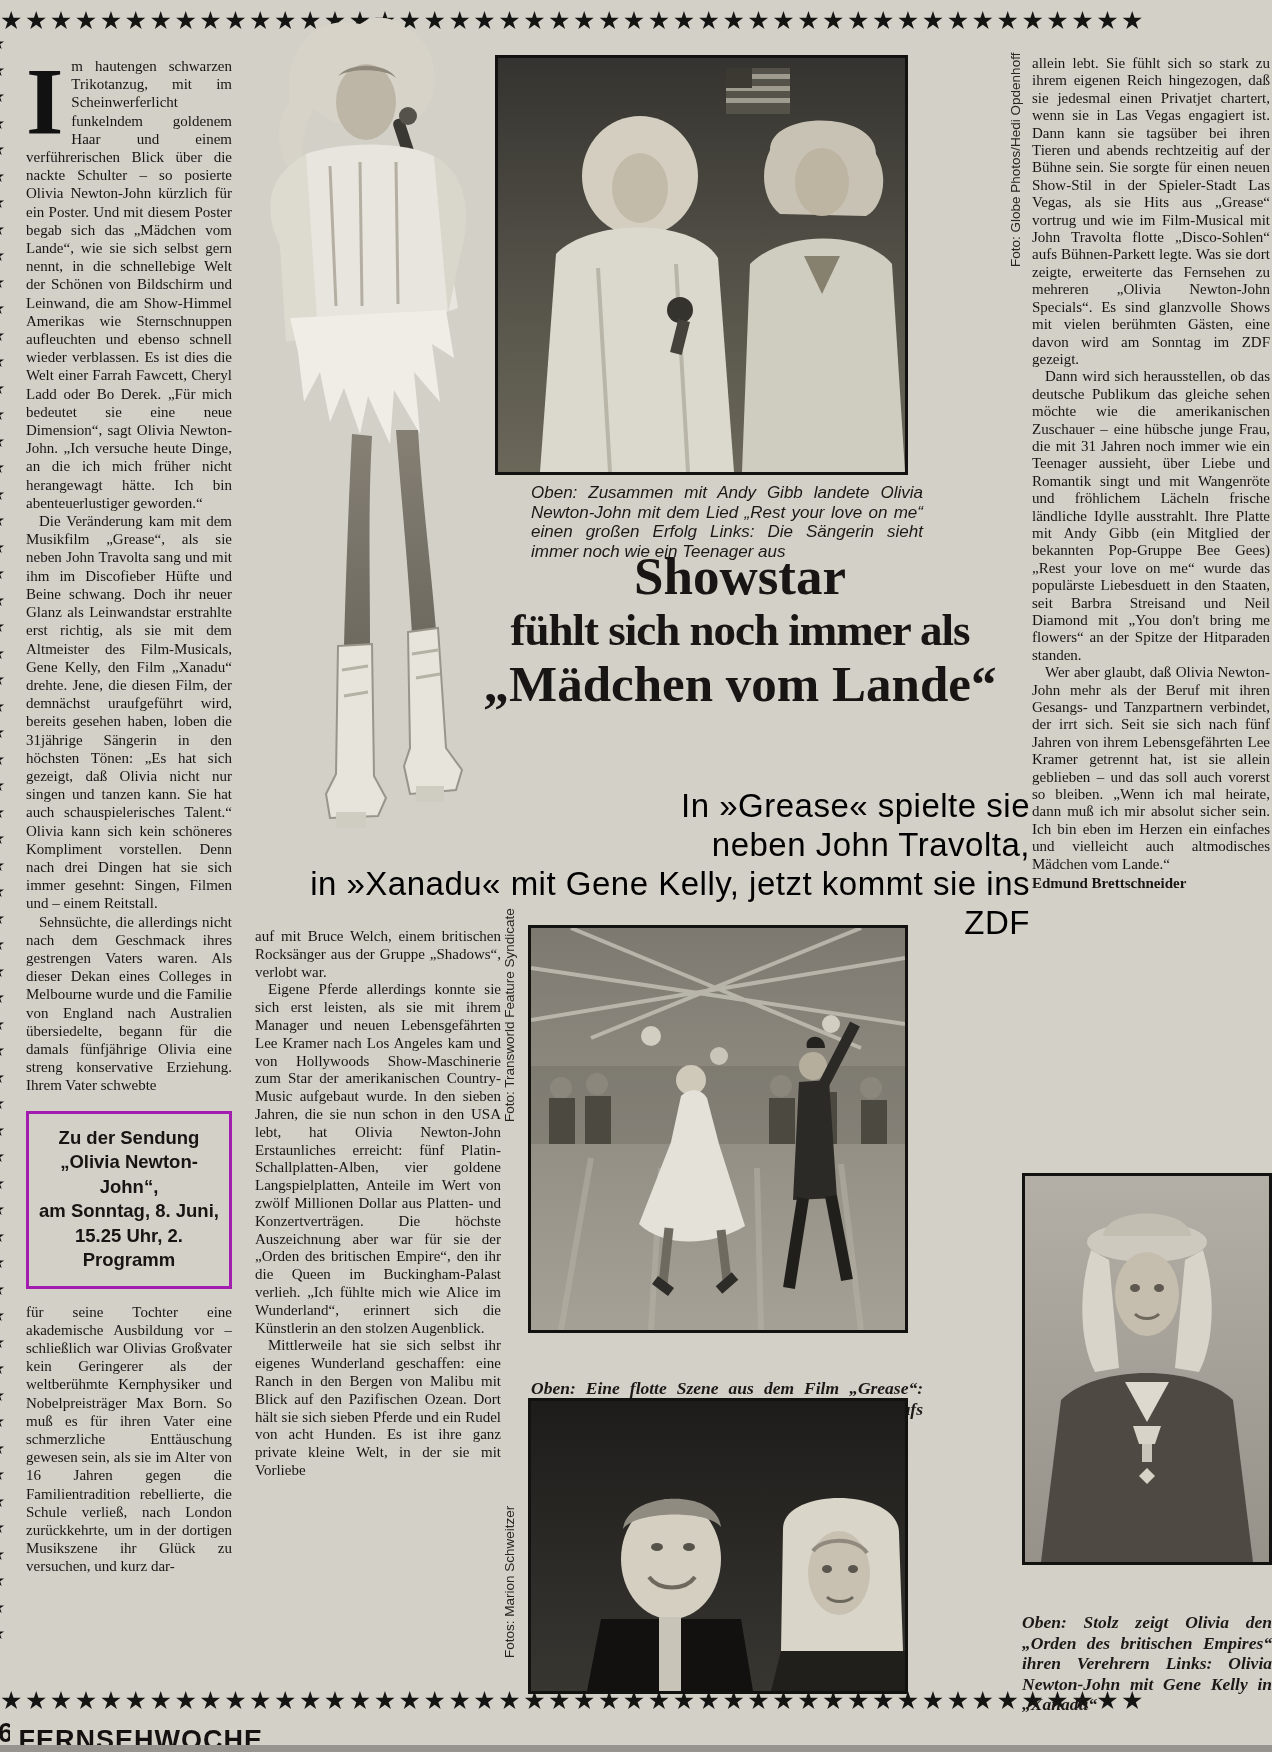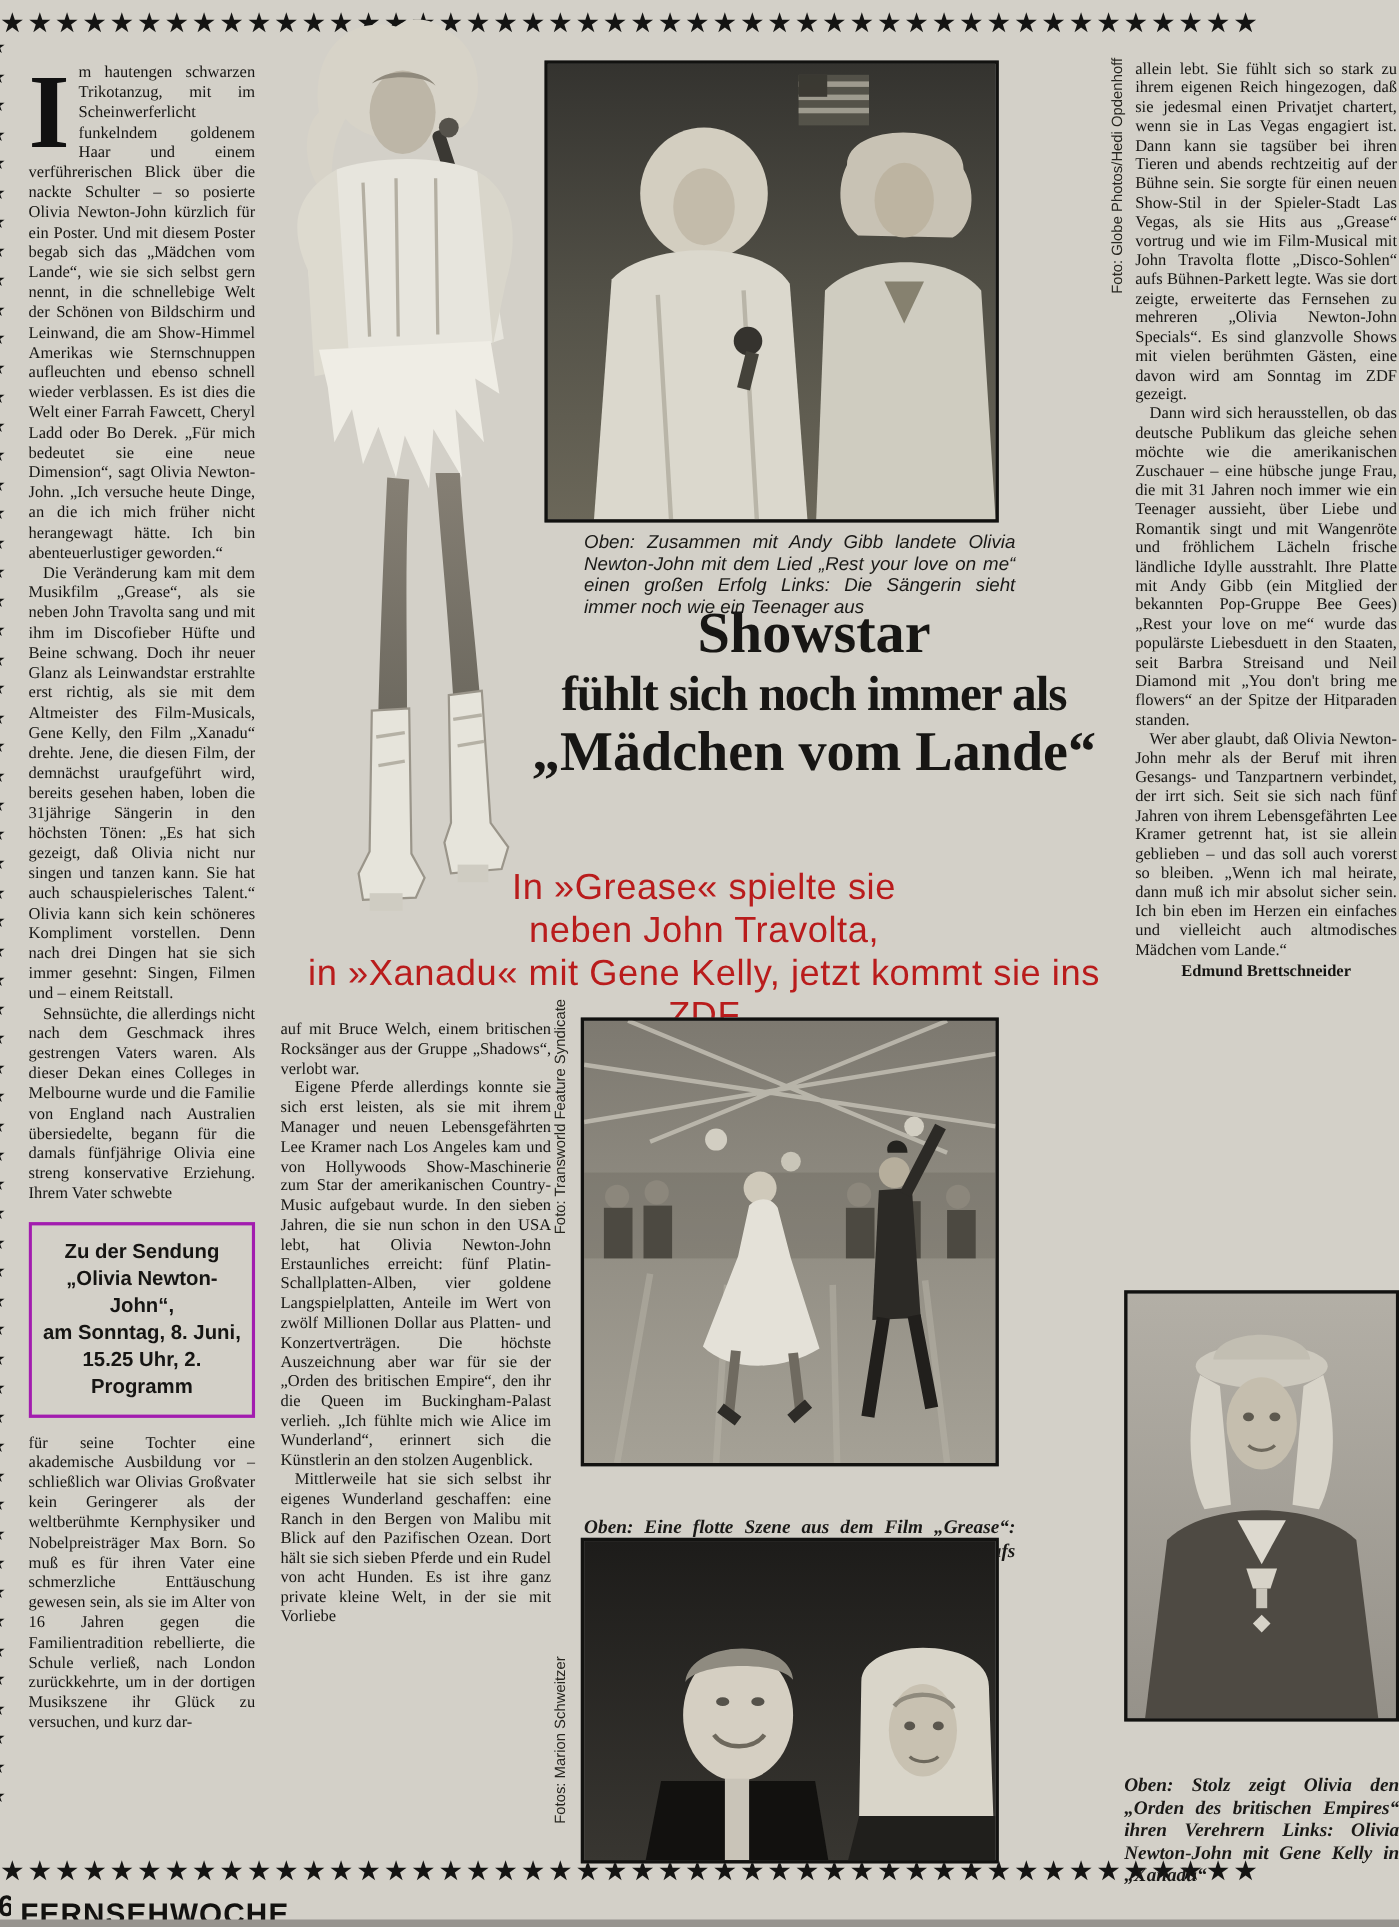--- a/index.html
+++ b/index.html
@@ -18,34 +18,34 @@
     font-family:"DejaVu Sans",sans-serif;font-size:17px;line-height:26.5px;color:#141413;word-break:break-all;}
   
   .col{position:absolute;text-align:justify;}
   .col p{margin:0;}
   .col p.ind{text-indent:13px;}
   .col1{left:26px;top:57px;width:206px;height:1608px;font-size:15px;line-height:18.2px;overflow:hidden;}
   .col2{left:255px;top:928px;width:246px;height:738px;font-size:15px;line-height:17.8px;overflow:hidden;}
   .col3{left:1032px;top:55px;width:238px;height:1112px;font-size:15px;line-height:17.4px;overflow:hidden;}
   .dropcap{float:left;font-family:"Liberation Serif",serif;font-weight:700;
     font-size:96px;line-height:82px;margin:4px 8px 0 0;color:#111;}
-  .author{font-weight:700;text-align:center;margin-top:2px;}
+  .author{font-weight:700;text-align:left;margin-top:2px;}
   
   .program-box{border:3px solid #a21caf;margin:16px 0 14px 0;padding:12px 4px 13px 4px;text-align:center;
     font-family:"Liberation Sans",sans-serif;font-weight:700;font-size:18.5px;line-height:24.5px;text-indent:0;}
   .program-box span{display:block;}
   
   .headline{position:absolute;left:440px;top:548px;width:600px;text-align:center;
     font-family:"Liberation Serif",serif;font-weight:700;color:#171614;}
   .headline .h1{font-size:53px;line-height:56px;}
   .headline .h2{font-size:53px;line-height:55px;}
   .headline .h3{font-size:45px;line-height:53px;letter-spacing:-1px;}
   .headline .h4{font-size:51px;line-height:55px;}
-  .subhead{position:absolute;left:250px;top:786px;width:780px;text-align:center;
-    font-family:"Liberation Sans",sans-serif;font-weight:400;color:#b91c1c;}
+  .subhead{position:absolute;left:250px;top:786px;width:780px;text-align:right;
+    font-family:"Liberation Sans",sans-serif;font-weight:400;color:#000000;}
   .subhead div{font-size:33px;line-height:39px;letter-spacing:0.5px;}
   
   .caption{position:absolute;color:#1a1917;}
   .cap-sans{font-family:"Liberation Sans",sans-serif;font-style:italic;font-size:17px;line-height:19.5px;text-align:justify;}
   .cap-serif{font-family:"Liberation Serif",serif;font-style:italic;font-weight:700;font-size:17.5px;line-height:20.5px;text-align:justify;margin-top:36px;}
   
   .vcredit{position:absolute;writing-mode:vertical-rl;transform:rotate(180deg);
     font-family:"Liberation Sans",sans-serif;font-size:13.5px;color:#26251f;white-space:nowrap;}
   
   .photo{position:absolute;border:3px solid #121210;box-sizing:border-box;background:#777;}

